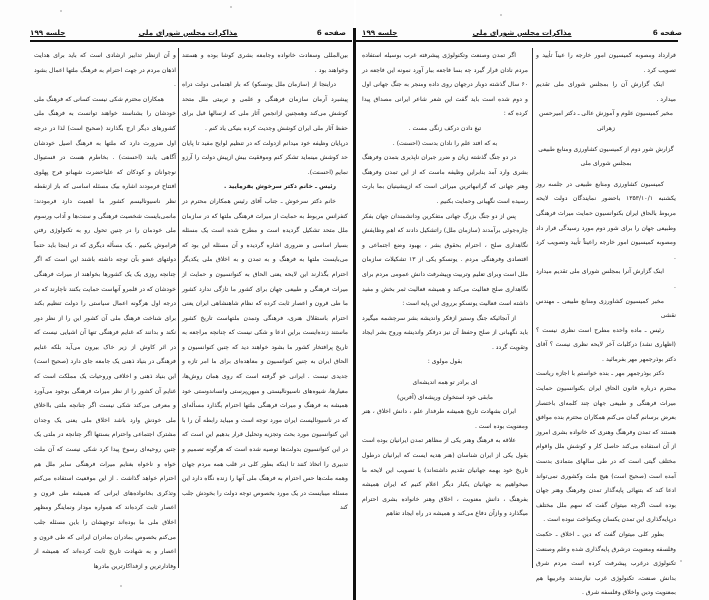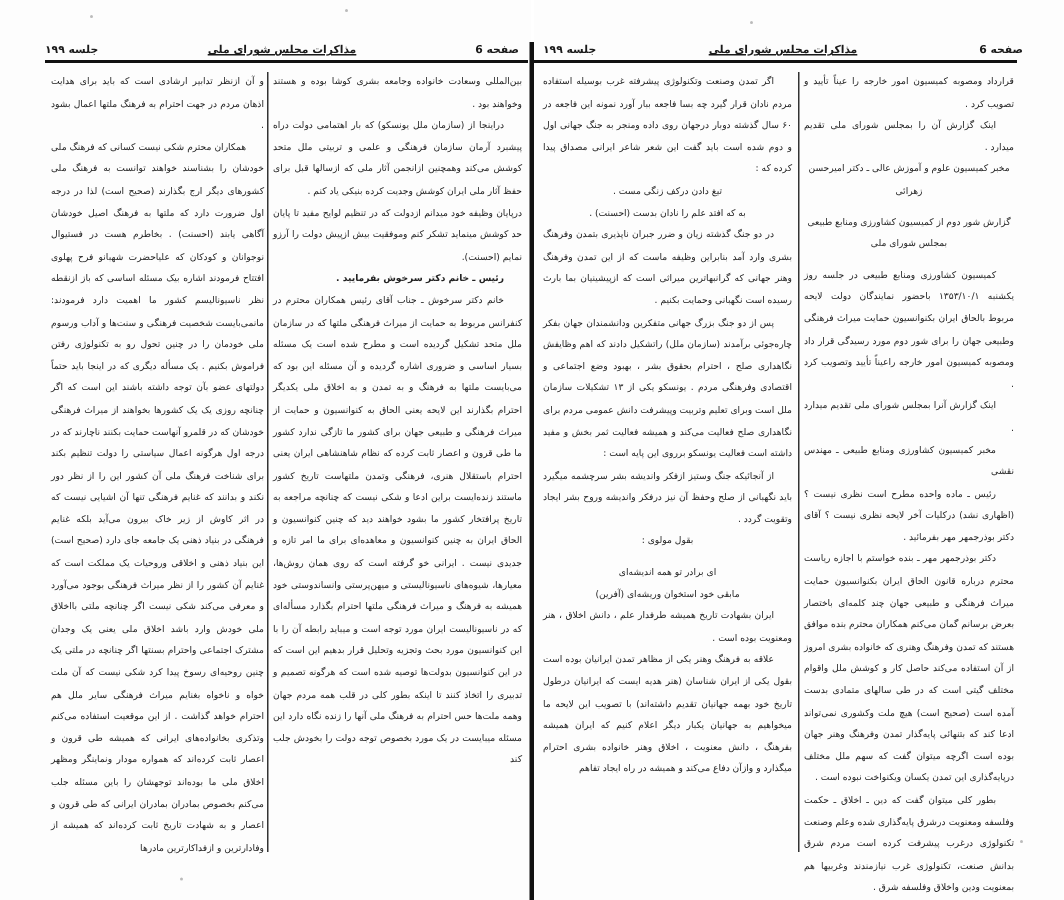--- a/index.html
+++ b/index.html
@@ -20,21 +20,21 @@
   }
   .header {
     position: absolute; top: 26px; height: 14px;
     font-size: 7.2px; font-weight: bold; direction: rtl;
   }
   .page.left .header { left: 30px; width: 316px; }
   .page.right .header { left: 6px; width: 320px; }
   .header span { position: absolute; top: 2px; white-space: nowrap; }
   .header .h-right { right: 0; }
   .header .h-center { right: 50%; transform: translateX(50%); text-decoration: underline; }
-  .header .h-left { left: 0; }
+  .header .h-left { left: 0; text-decoration: underline; }
   .header-rule {
     position: absolute; top: 40px; height: 2px; background: #111;
   }
   .page.left .header-rule { left: 30px; width: 322px; }
   .page.right .header-rule { left: 0; width: 322px; }
   .col {
     position: absolute; top: 48px; direction: rtl; text-align: justify;
     font-size: 6.1px; line-height: 14.6px; color: #222;
   }
   .col p { margin: 0; text-indent: 12px; }

